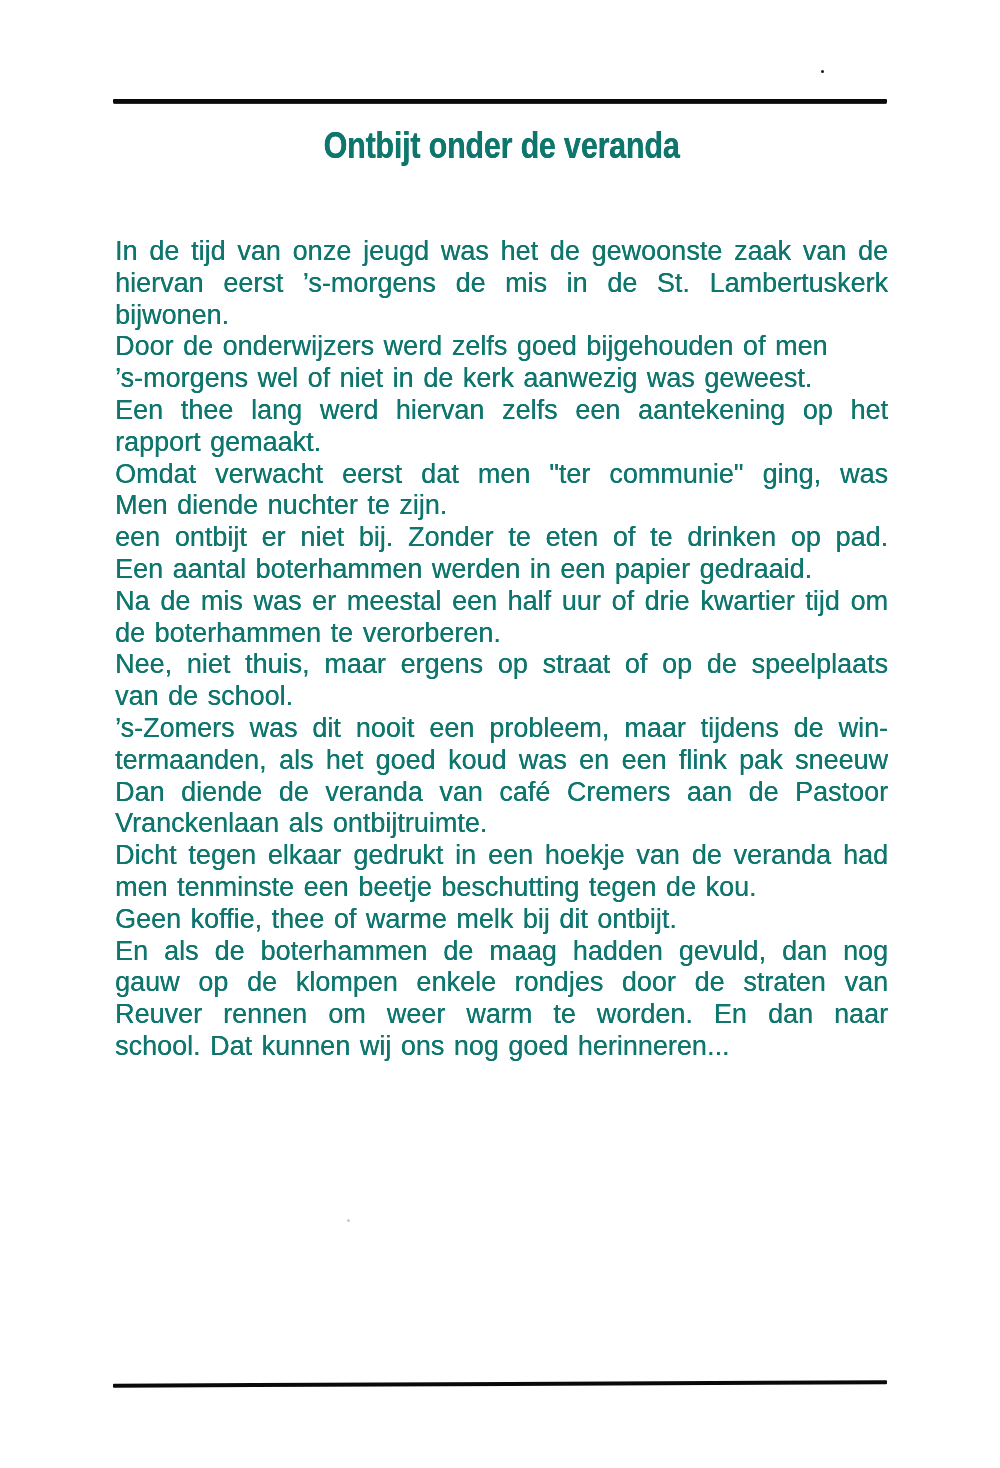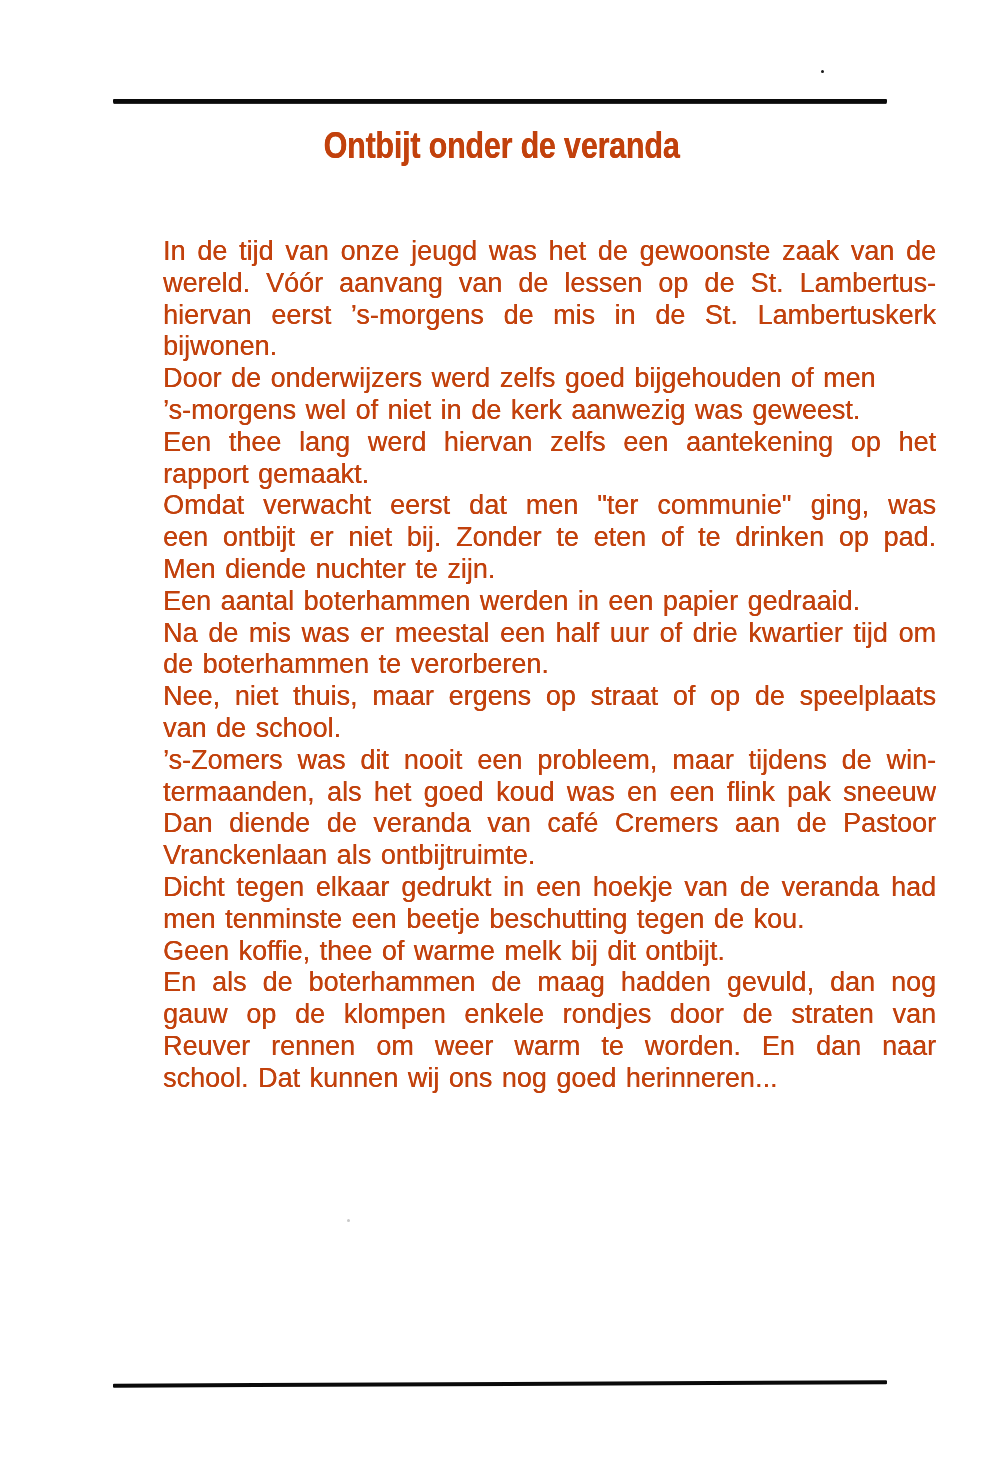--- a/index.html
+++ b/index.html
@@ -7,21 +7,21 @@
     padding: 0;
     background: #ffffff;
   }
   .page {
     position: relative;
     width: 1000px;
     height: 1468px;
     background: #ffffff;
     overflow: hidden;
     font-family: "Liberation Sans", "DejaVu Sans", sans-serif;
-    color: #c2410c;
+    color: #0f766e;
   }
   .rule {
     position: absolute;
     left: 113px;
     width: 774px;
     height: 4px;
     background: #0a0a0a;
     border-radius: 1px;
   }
   .rule-top {
@@ -52,21 +52,20 @@
     text-shadow: 0.3px 0 currentColor;
   }
   .body-text {
     position: absolute;
     left: 115px;
     top: 236px;
     width: 773px;
     font-size: 27px;
     word-spacing: 2px;
     text-shadow: 0.25px 0 currentColor;
-    margin-left: 48px;
   }
   .line {
     height: 31.8px;
     line-height: 31.8px;
     overflow: hidden;
     text-align: justify;
     text-align-last: left;
   }
   .line.just {
     text-align-last: justify;
@@ -102,30 +101,29 @@
 <body>
 
 <div class="page">
 
   <div class="rule rule-top"></div>
 
   <h1 class="title"><span class="title-inner">Ontbijt onder de veranda</span></h1>
 
   <div class="body-text" id="body-lines">
       <div class="line just">In de tijd van onze jeugd was het de gewoonste zaak van de</div>
-      <div class="line just">wereld. Vóór aanvang van de lessen op de St. Lambertus-</div>
       <div class="line just">hiervan eerst ’s-morgens de mis in de St. Lambertuskerk</div>
       <div class="line">bijwonen.</div>
       <div class="line">Door de onderwijzers werd zelfs goed bijgehouden of men</div>
       <div class="line">’s-morgens wel of niet in de kerk aanwezig was geweest.</div>
       <div class="line just">Een thee lang werd hiervan zelfs een aantekening op het</div>
       <div class="line">rapport gemaakt.</div>
       <div class="line just">Omdat verwacht eerst dat men "ter communie" ging, was</div>
+      <div class="line">Men diende nuchter te zijn.</div>
       <div class="line just">een ontbijt er niet bij. Zonder te eten of te drinken op pad.</div>
-      <div class="line">Men diende nuchter te zijn.</div>
       <div class="line">Een aantal boterhammen werden in een papier gedraaid.</div>
       <div class="line just">Na de mis was er meestal een half uur of drie kwartier tijd om</div>
       <div class="line">de boterhammen te verorberen.</div>
       <div class="line just">Nee, niet thuis, maar ergens op straat of op de speelplaats</div>
       <div class="line">van de school.</div>
       <div class="line just">’s-Zomers was dit nooit een probleem, maar tijdens de win-</div>
       <div class="line just">termaanden, als het goed koud was en een flink pak sneeuw</div>
       <div class="line just">Dan diende de veranda van café Cremers aan de Pastoor</div>
       <div class="line">Vranckenlaan als ontbijtruimte.</div>
       <div class="line just">Dicht tegen elkaar gedrukt in een hoekje van de veranda had</div>

